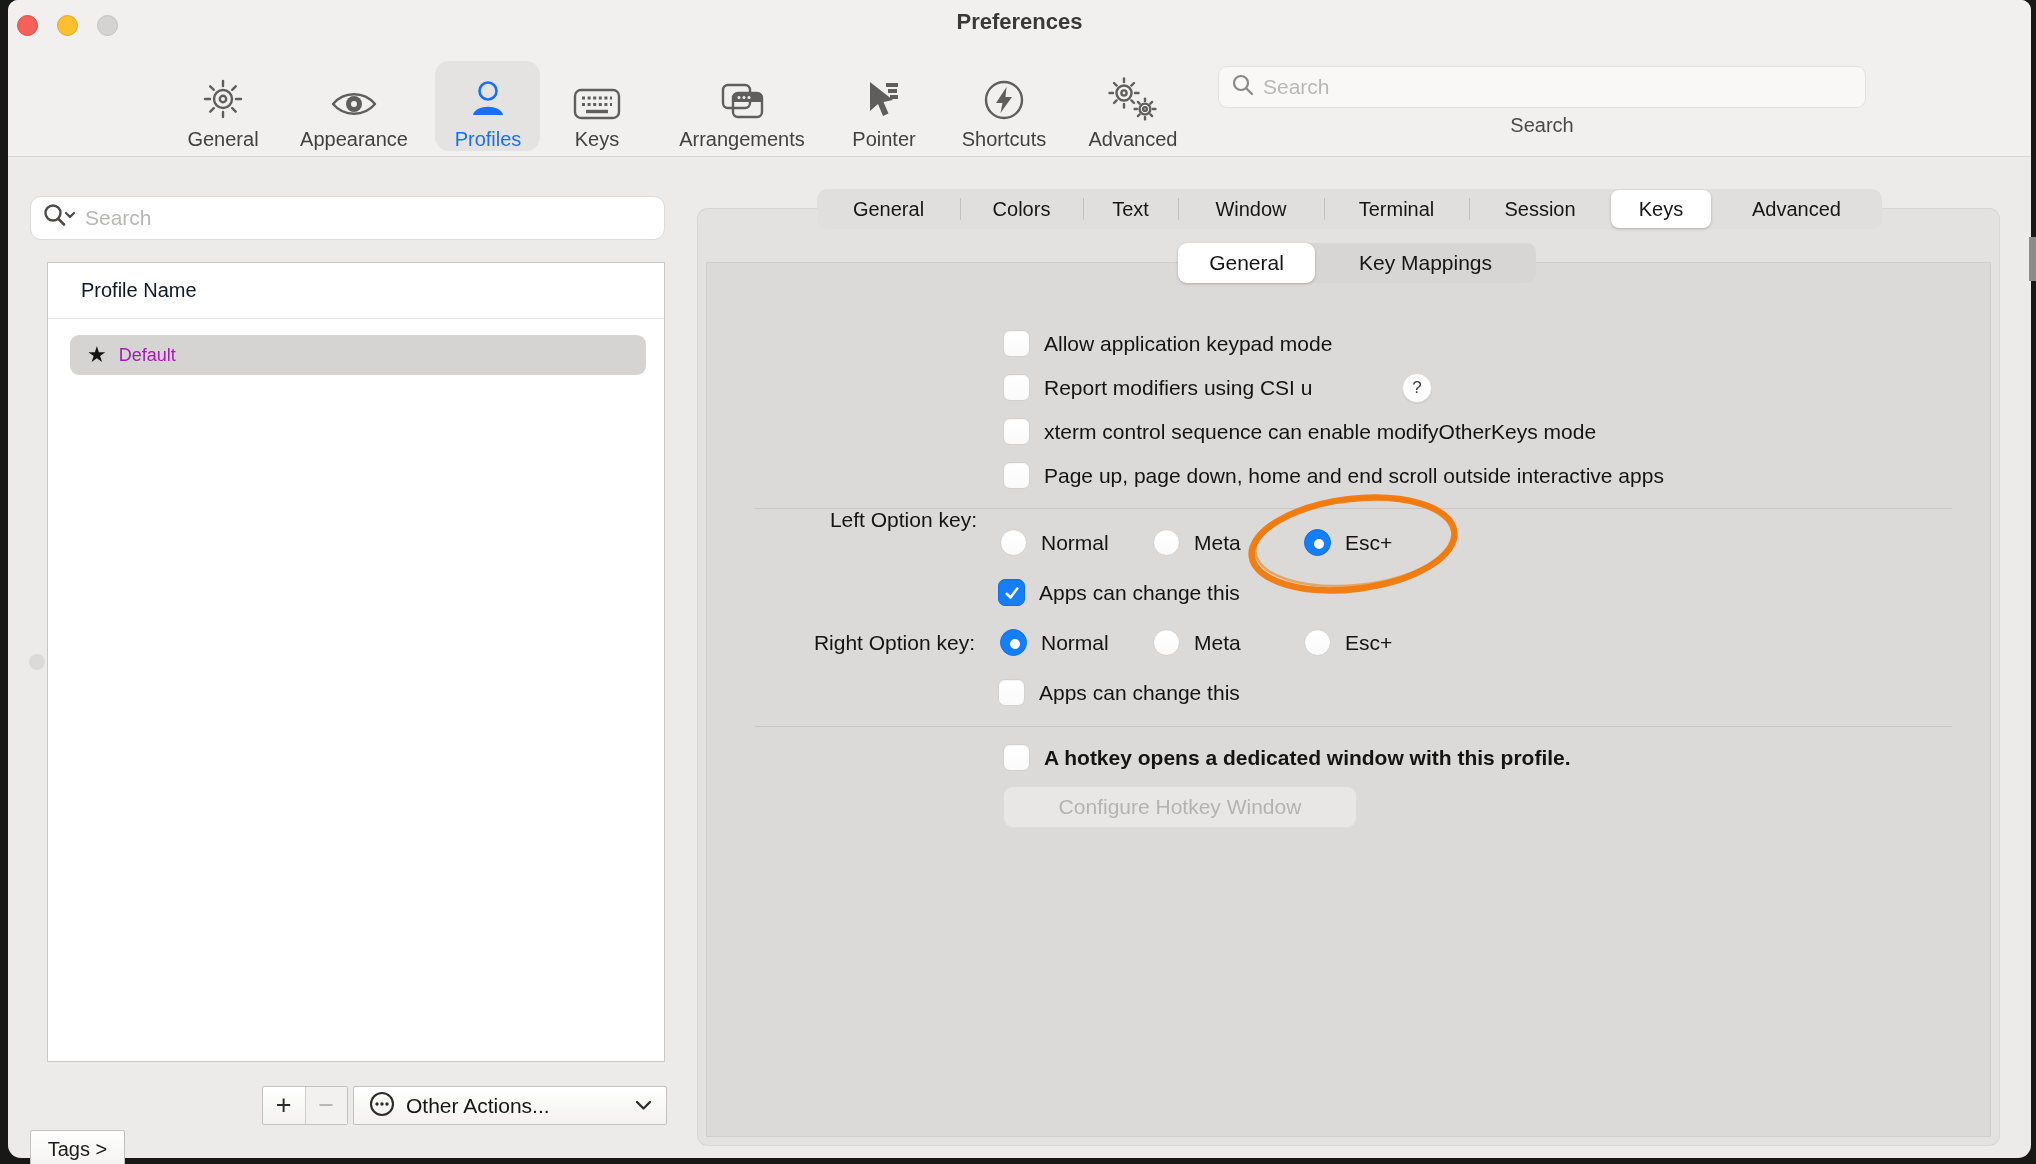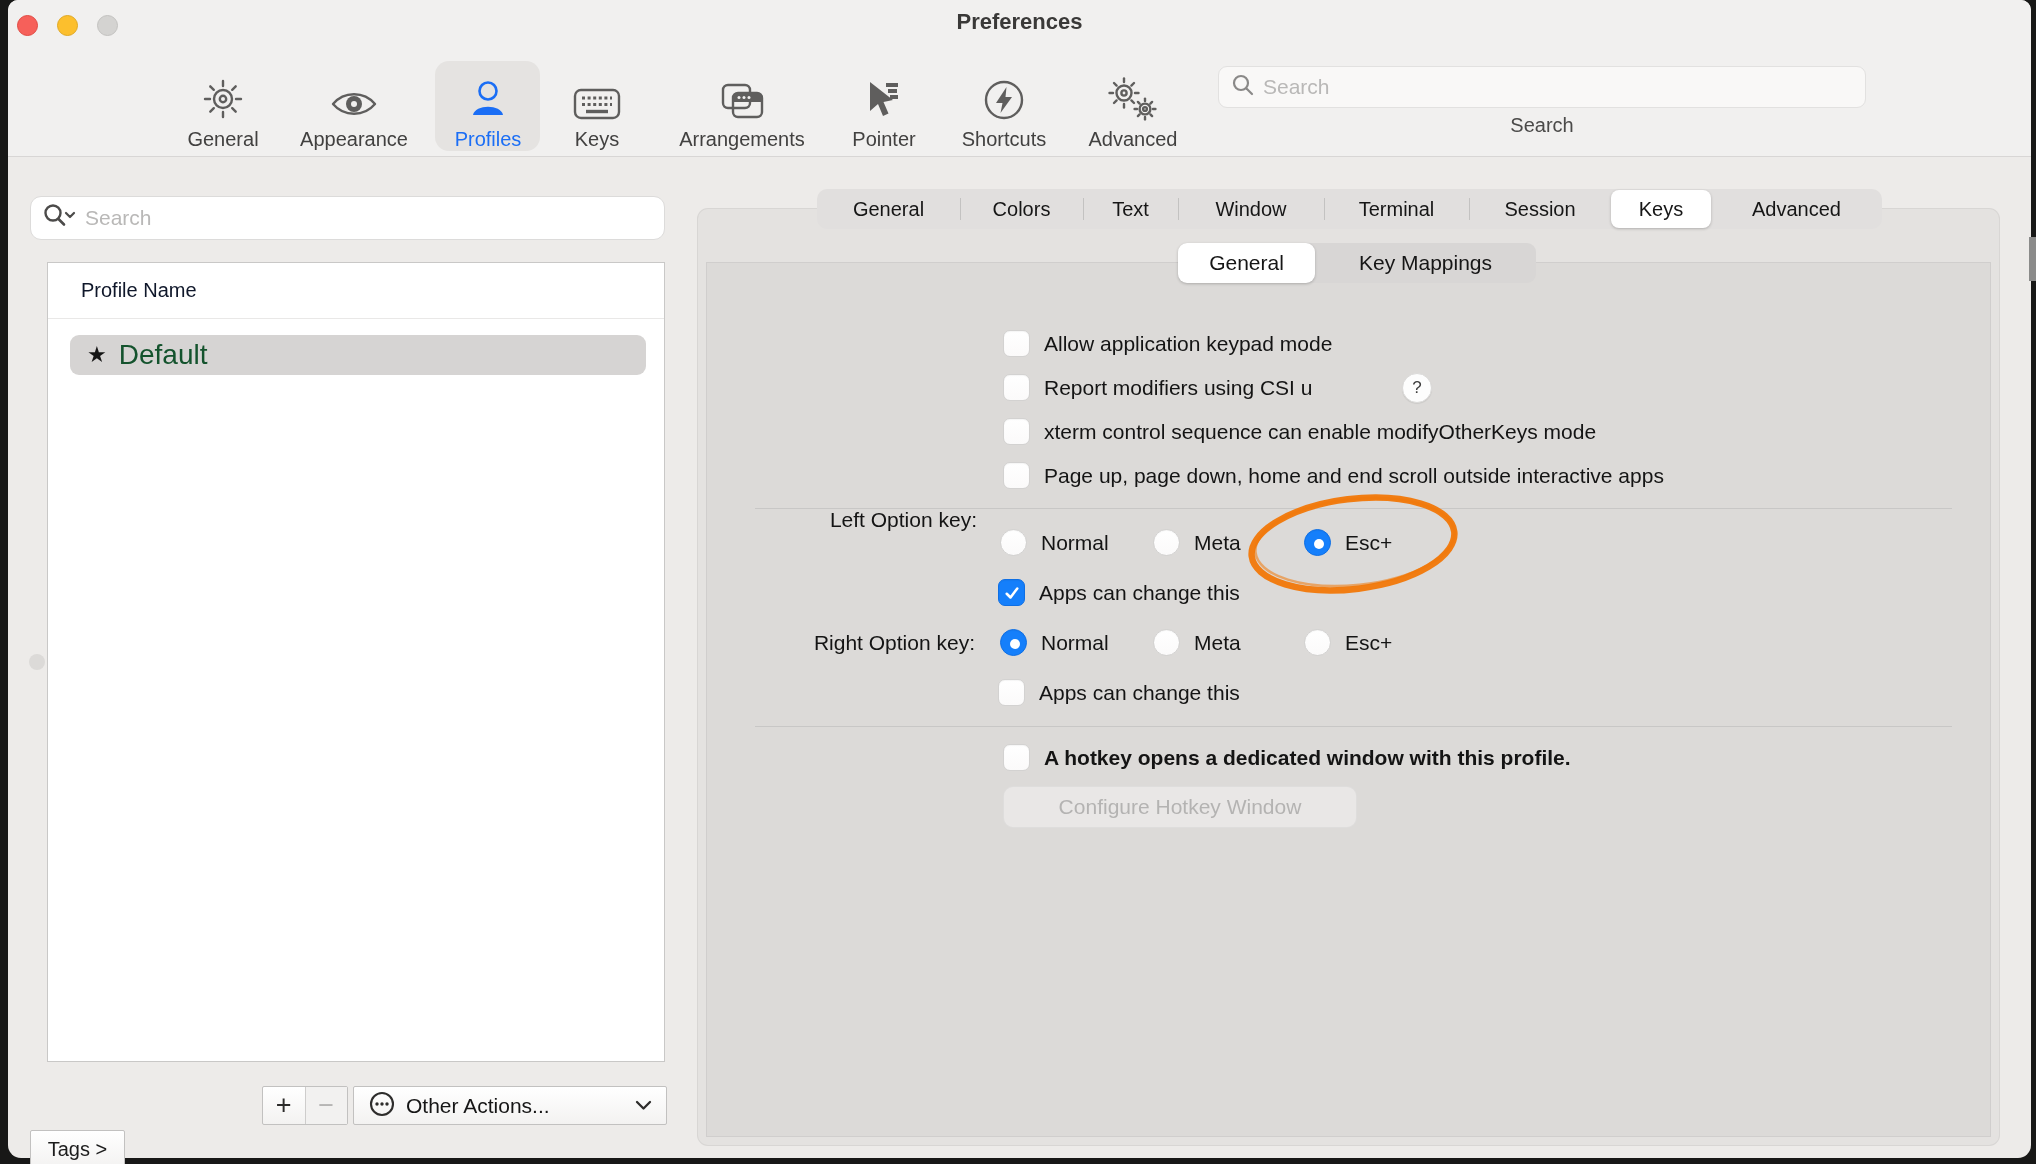--- a/index.html
+++ b/index.html
@@ -52,21 +52,21 @@
     background:#fff; border:1px solid #dcdbda; border-radius:11px;
     display:flex; align-items:center; padding:0 12px; gap:8px; }
   .profile-list { left:47px; top:262px; width:618px; height:800px;
     background:#fff; border:1px solid #c9c8c7; }
   .pl-header { position:absolute; left:33px; top:16px; font-size:20px; color:#0f172a; }
   .pl-sep { position:absolute; left:0; top:55px; width:100%; height:1px; background:#e9e8e7; }
   .pl-row-sel { position:absolute; left:22px; top:72px; width:576px; height:40px;
     border-radius:9px; background:#d6d4d3; display:flex; align-items:center;
     padding-left:17px; gap:12px; }
   .pl-star { font-size:22px; color:#141414; line-height:40px; }
-  .pl-name { font-size:28px; color:#14532d; }
+  .pl-name { font-size:18px; color:#a21caf; }
   .divider-dot { left:29px; top:654px; width:16px; height:16px; border-radius:50%;
     background:#dcdad8; }
 
   
   .bezel { background:linear-gradient(#ffffff,#f3f2f1);
     border:1px solid #c2c1c0; border-radius:2px; }
   .tags-btn { left:30px; top:1086px; width:95px; height:39px;
     display:flex; align-items:center; justify-content:center;
     font-size:20px; color:#1c1c1c;margin-top:44px; }
   .pm-group { left:262px; top:1086px; width:86px; height:39px; display:flex; }

